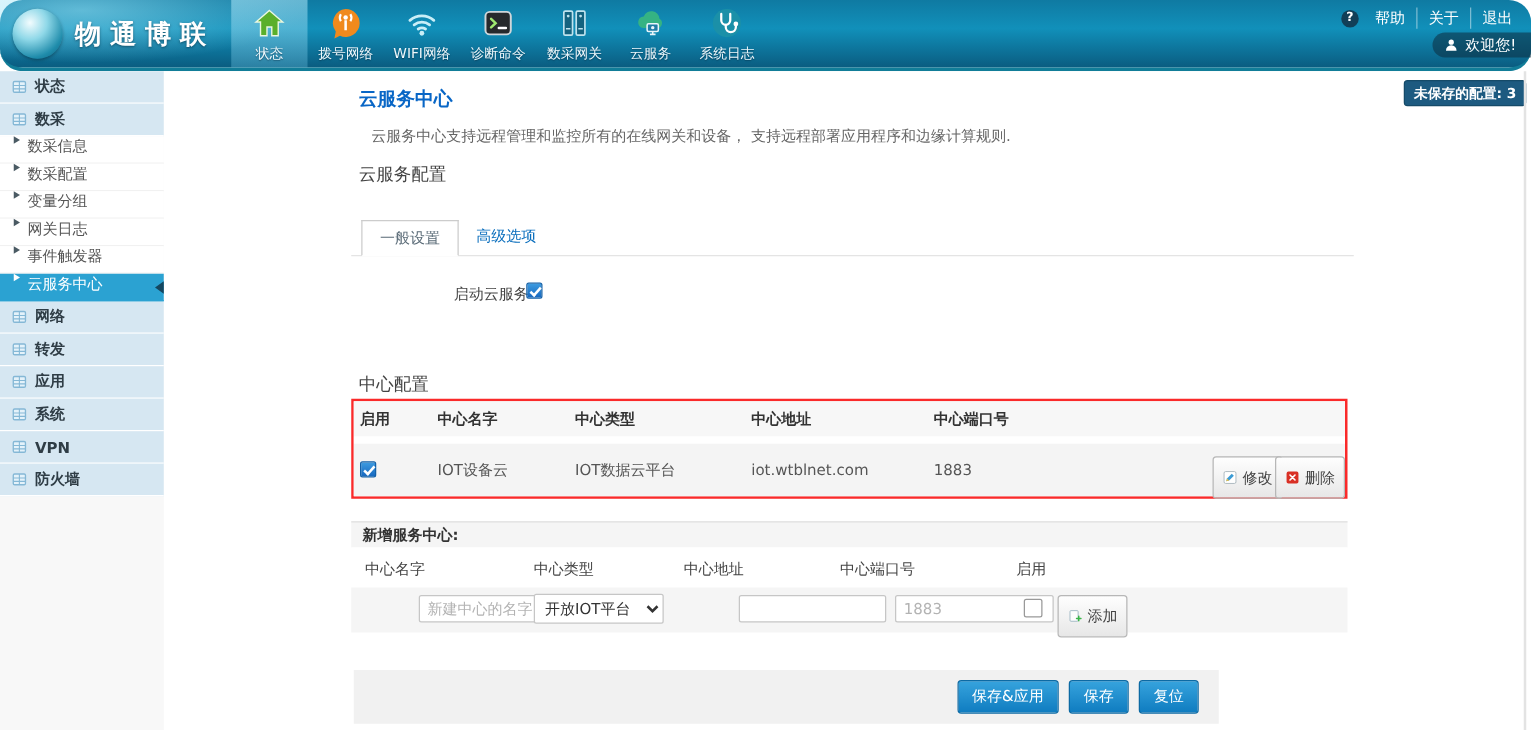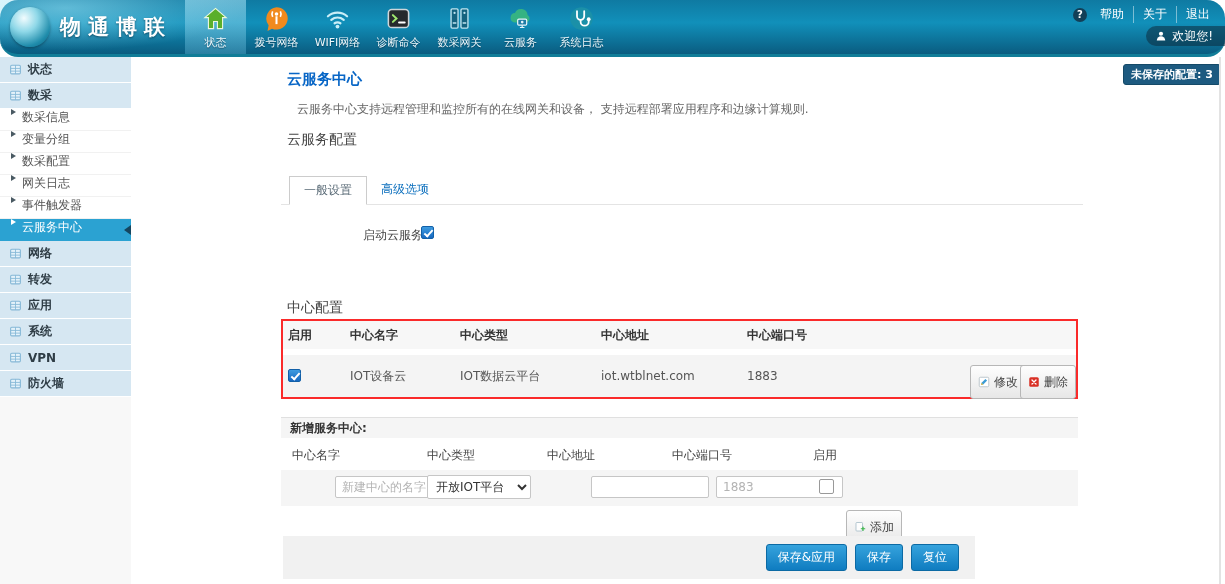--- a/index.html
+++ b/index.html
@@ -270,25 +270,25 @@
       </svg>
     <span>数采</span>
   </div>
 
   <div class="side-sub">
     <span class="tri"></span>
     <span>数采信息</span>
   </div>
   <div class="side-sub">
     <span class="tri"></span>
+    <span>数采配置</span>
+  </div>
+  <div class="side-sub">
+    <span class="tri"></span>
     <span>变量分组</span>
-  </div>
-  <div class="side-sub">
-    <span class="tri"></span>
-    <span>数采配置</span>
   </div>
   <div class="side-sub">
     <span class="tri"></span>
     <span>网关日志</span>
   </div>
   <div class="side-sub">
     <span class="tri"></span>
     <span>事件触发器</span>
   </div>
   <div class="side-sub selected">
@@ -400,21 +400,21 @@
   </div>
   <div class="as-inputs">
     <input class="txt i0" type="text" placeholder="新建中心的名字" style="">
     <select class="sel">
       <option>开放IOT平台</option>
     </select>
     <input class="txt i2" type="text" style="">
     <input class="txt i3" type="text" placeholder="1883" style="">
     <div class="cb unchecked add-cb"></div>
     <div class="btn-add-wrap">
-      <div class="mini-btn btn-add" style="position:static;margin-top:34px;">
+      <div class="mini-btn btn-add" style="position:static;">
         <svg viewBox="0 0 24 24">
             <rect x="4" y="3" width="13" height="17" rx="1.5" fill="#fdfdfd" stroke="#9ab3c0" stroke-width="1.4"></rect>
             <path d="M14.5 15.5h7M18 12v7" stroke="#3bb54a" stroke-width="2.4" stroke-linecap="round"></path>
           </svg>
         <span>添加</span>
       </div>
     </div>
   </div>
 </div>
 

